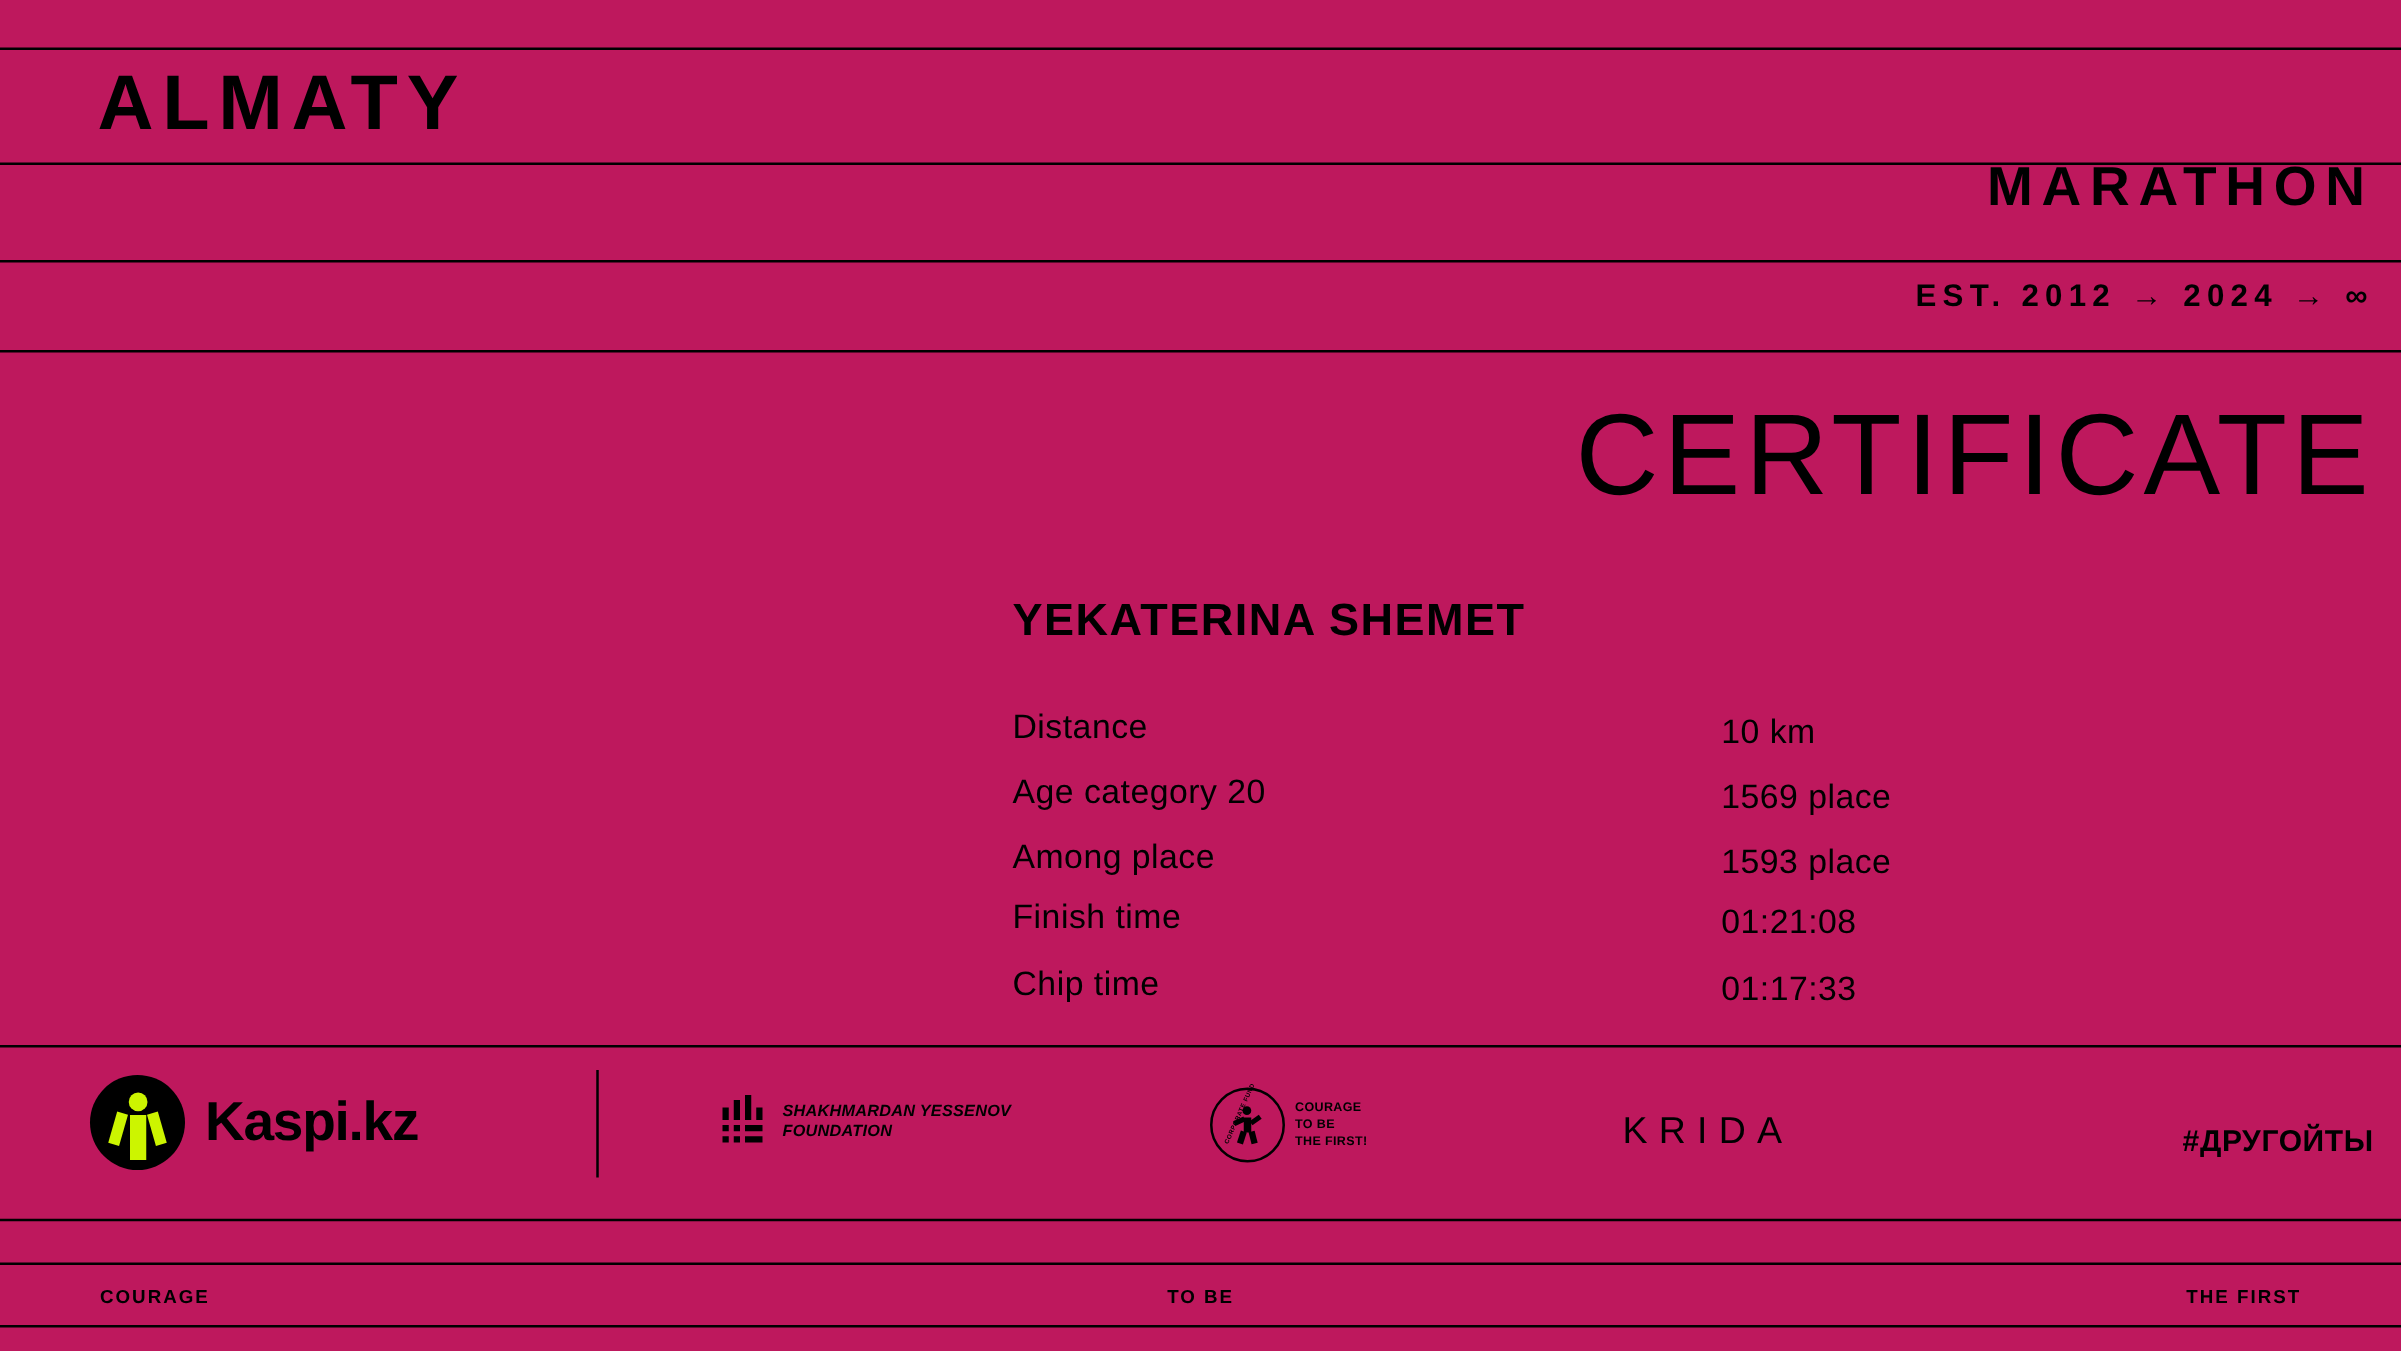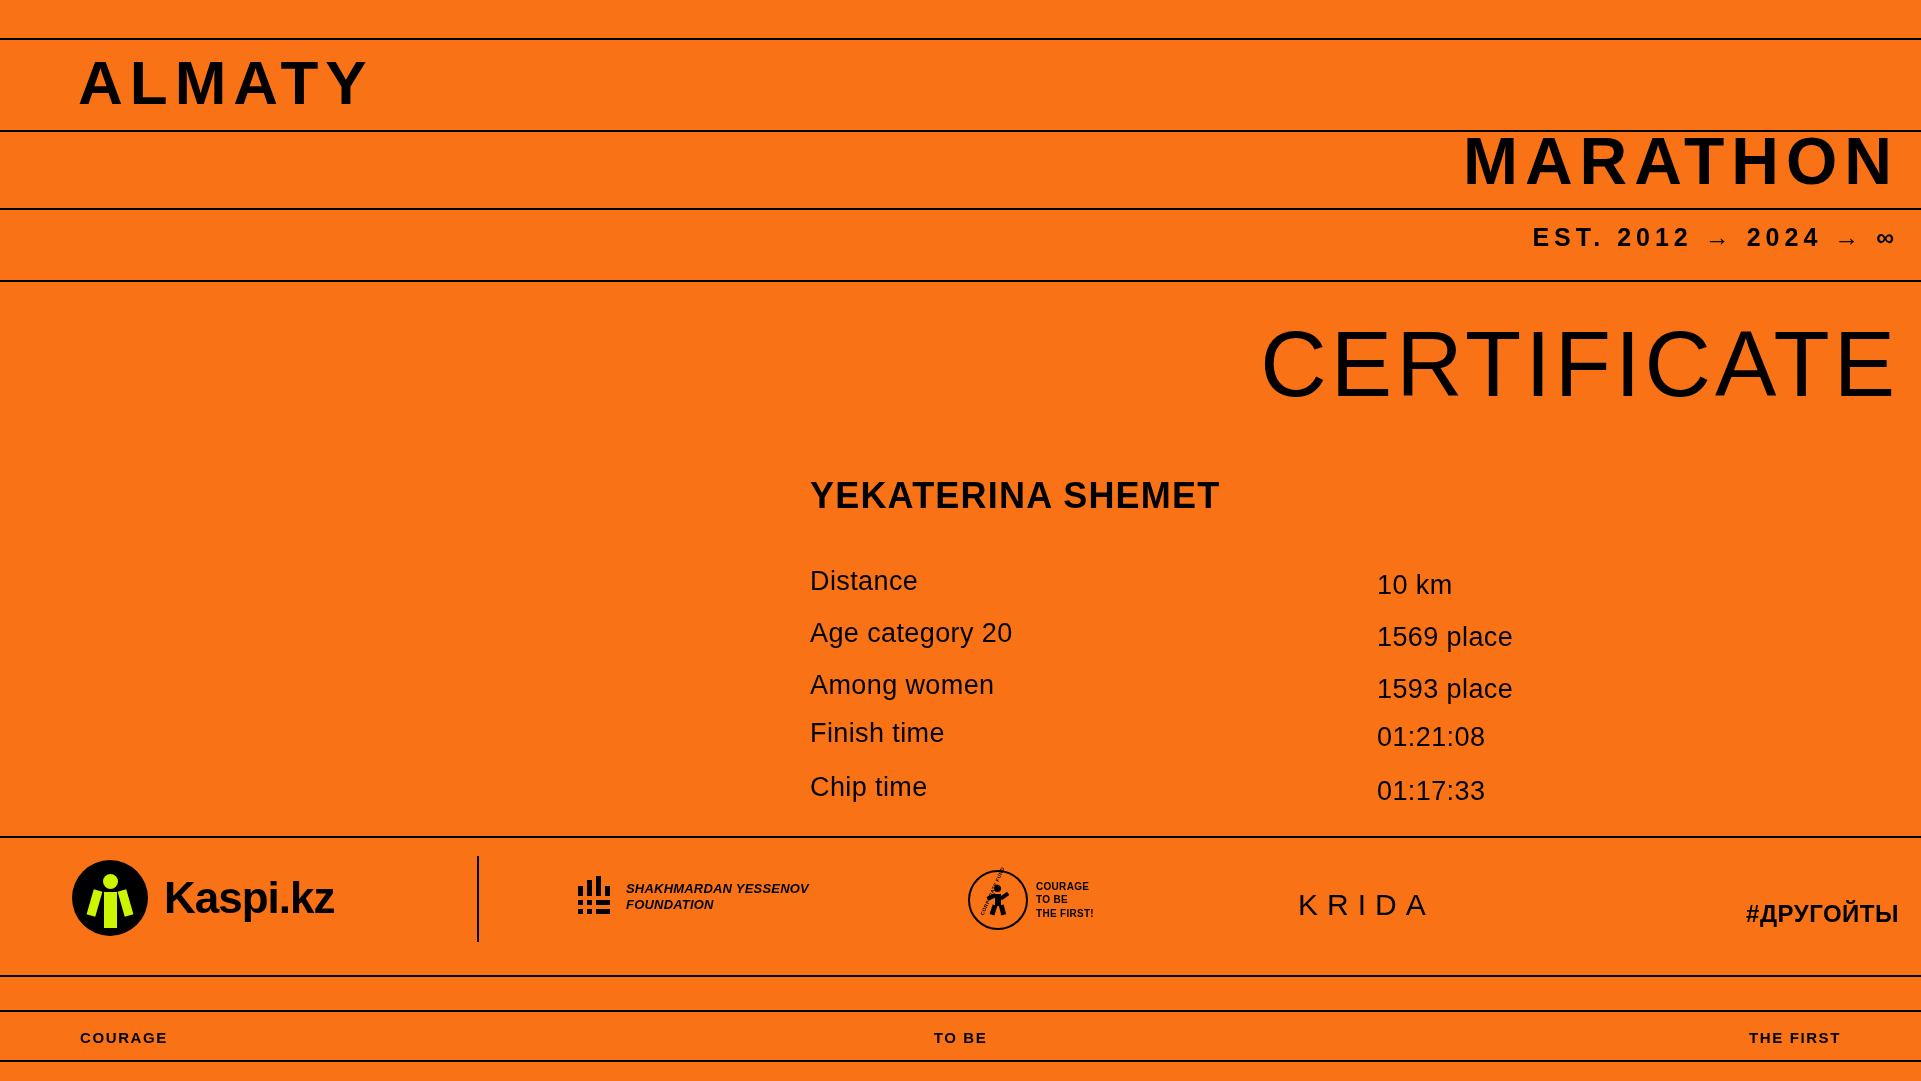--- a/index.html
+++ b/index.html
@@ -11,21 +11,21 @@
     width: 1921px;
     height: 1081px;
     overflow: hidden;
     font-family: "Liberation Sans", sans-serif;
     color: #000;
     position: relative;
   }
   .cert {
     position: absolute;
     inset: 0;
-    background: #f97316;
+    background: #be185d;
   }
 
   
   .rule {
     position: absolute;
     left: 0;
     width: 1921px;
     height: 2px;
     background: #000;
   }
@@ -45,21 +45,21 @@
     top: 52px;
     font-size: 62px;
     font-weight: 700;
     letter-spacing: 7px;
     line-height: 1;
   }
   .marathon {
     position: absolute;
     right: 22px;
     top: 128px;
-    font-size: 66px;
+    font-size: 44px;
     font-weight: 700;
     letter-spacing: 7px;
     line-height: 1;
     text-align: right;
   }
   .est {
     position: absolute;
     right: 22px;
     top: 225px;
     font-size: 25px;
@@ -329,21 +329,21 @@
   <div class="results">
     <div class="res-row">
       <span class="res-label">Distance</span>
       <span class="res-value">10 km</span>
     </div>
     <div class="res-row">
       <span class="res-label">Age category 20</span>
       <span class="res-value">1569 place</span>
     </div>
     <div class="res-row" style="height:48px">
-      <span class="res-label">Among women</span>
+      <span class="res-label">Among place</span>
       <span class="res-value">1593 place</span>
     </div>
     <div class="res-row" style="height:54px">
       <span class="res-label">Finish time</span>
       <span class="res-value">01:21:08</span>
     </div>
     <div class="res-row">
       <span class="res-label">Chip time</span>
       <span class="res-value">01:17:33</span>
     </div>

